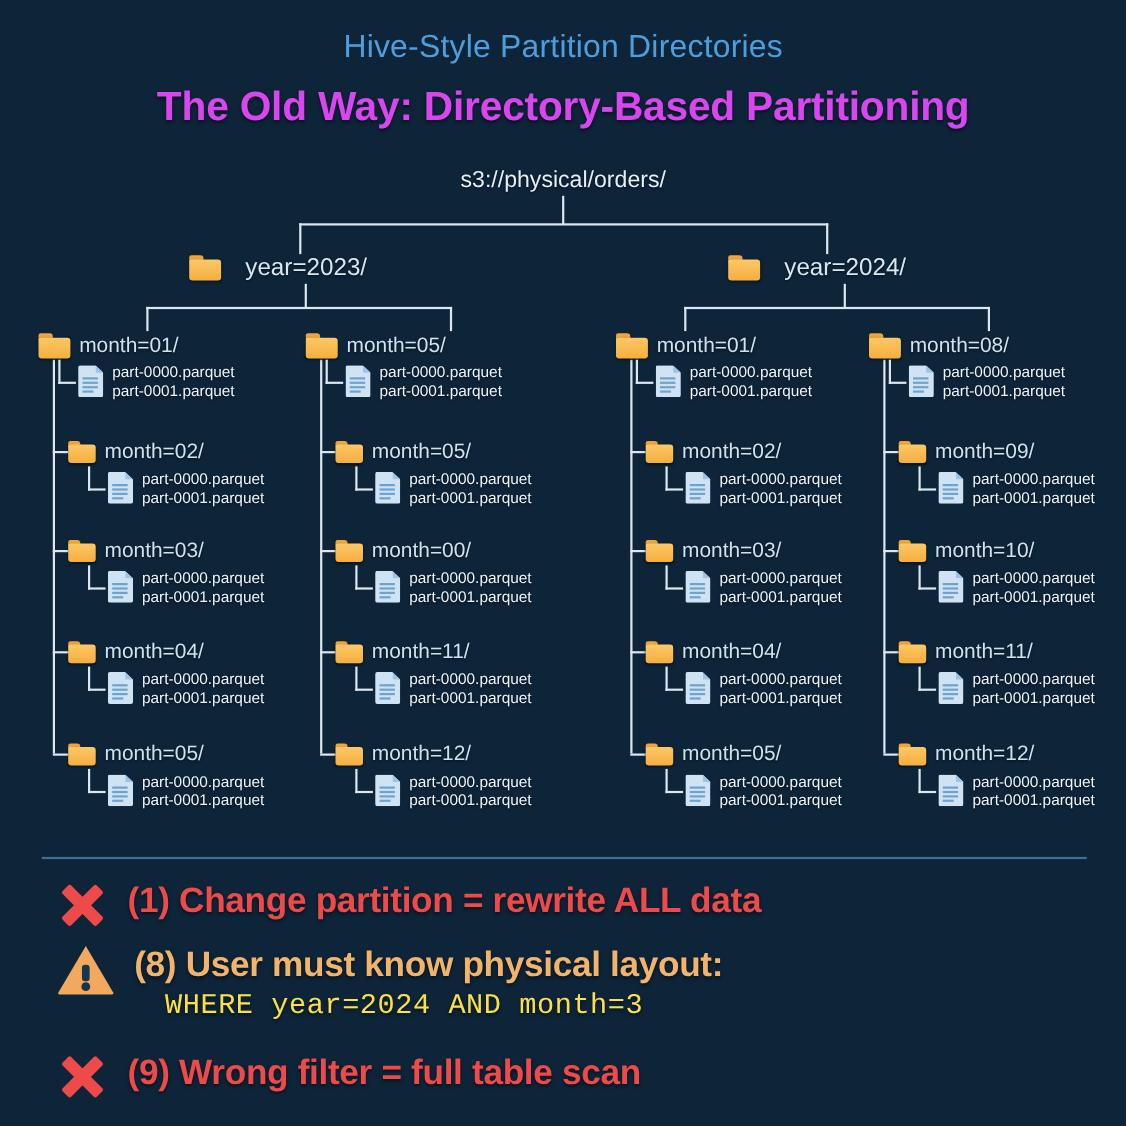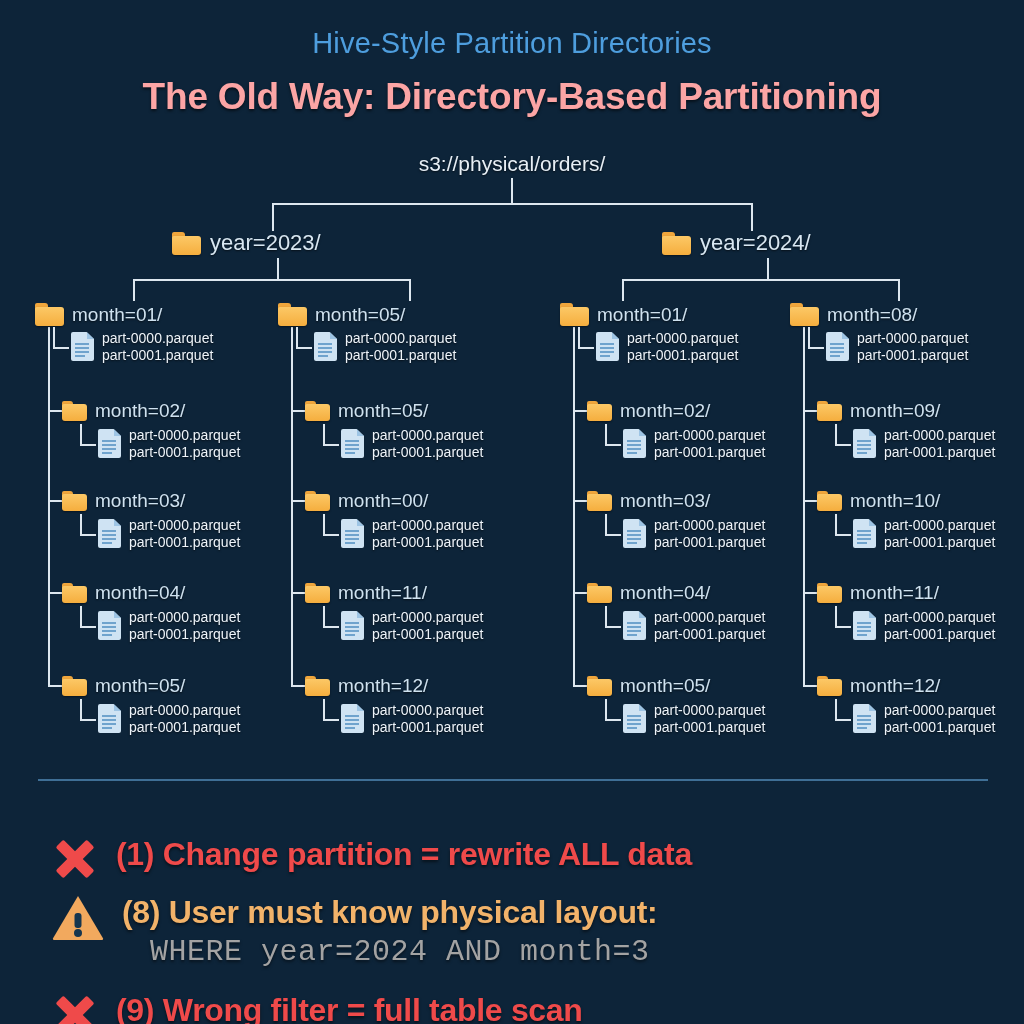--- a/index.html
+++ b/index.html
@@ -15,39 +15,39 @@
   .kicker {
     position: absolute; left: 0; top: 27px; width: 1024px;
     text-align: center;
     font-size: 29px; font-weight: 400; letter-spacing: .2px;
     color: #4e9ede;
   }
   .title {
     position: absolute; left: 0; top: 76px; width: 1024px;
     text-align: center;
     font-size: 37px; font-weight: bold; letter-spacing: -.2px;
-    color: #fca5a5;
+    color: #d946ef;
     text-shadow: 0 2px 3px rgba(0,0,0,.55);
   }
 
   
   .root-path {
     position: absolute; left: 0; top: 152px; width: 1024px;
     text-align: center;
     font-size: 21px; color: #e7eff6;
     text-shadow: 0 1px 2px rgba(0,0,0,.6);
   }
 
   
   .ln { position: absolute; background: #dde7ef; }
   .ln-v { width: 2px; }
   .ln-h { height: 2px; }
 
   
-  .year-node { position: absolute; display: flex; align-items: center; gap: 9px; }
+  .year-node { position: absolute; display: flex; align-items: center; gap: 22px; }
   .year-label {
     font-size: 22px; color: #d8e7f2;
     text-shadow: 0 1px 2px rgba(0,0,0,.6);
   }
 
   
   .folder { position: relative; width: 29px; height: 23px; flex: 0 0 auto; }
   .folder .tab {
     position: absolute; left: 0; top: 0; width: 13px; height: 6px;
     background: #f0a63c; border-radius: 2px 3px 0 0;
@@ -105,30 +105,30 @@
   .elbow .e-h { position: absolute; left: 0; bottom: 0; height: 2px; width: 100%; background: #dde7ef; }
 
   
   .divider {
     position: absolute; left: 38px; top: 779px; width: 950px; height: 2px;
     background: #3f6f96;
   }
 
   
   .bullets { position: absolute; left: 0; top: 790px; width: 1024px; }
-  .bullet { position: absolute; display: flex; align-items: flex-start; gap: 18px; margin-top: 36px; }
+  .bullet { position: absolute; display: flex; align-items: flex-start; gap: 18px; }
   .bullet-text {
     font-size: 32px; font-weight: bold; letter-spacing: -.3px;
     text-shadow: 0 2px 3px rgba(0,0,0,.5);
   }
   .b-red  { color: #ef4a4a; }
   .b-org  { color: #f2b36a; }
   .bullet-sub {
     font-family: "Liberation Mono", monospace;
-    font-size: 30px; color: #a3a3a3; letter-spacing: .5px;
+    font-size: 26px; color: #fde047; letter-spacing: .5px;
     text-shadow: 0 2px 3px rgba(0,0,0,.5);
     margin-top: 4px; margin-left: 28px;
   }
 
   
   .x-icon { position: relative; width: 46px; height: 46px; flex: 0 0 auto; }
   .x-icon i {
     position: absolute; left: 50%; top: 50%; width: 44px; height: 11px;
     background: #ef4a4a; border-radius: 2px;
   }

